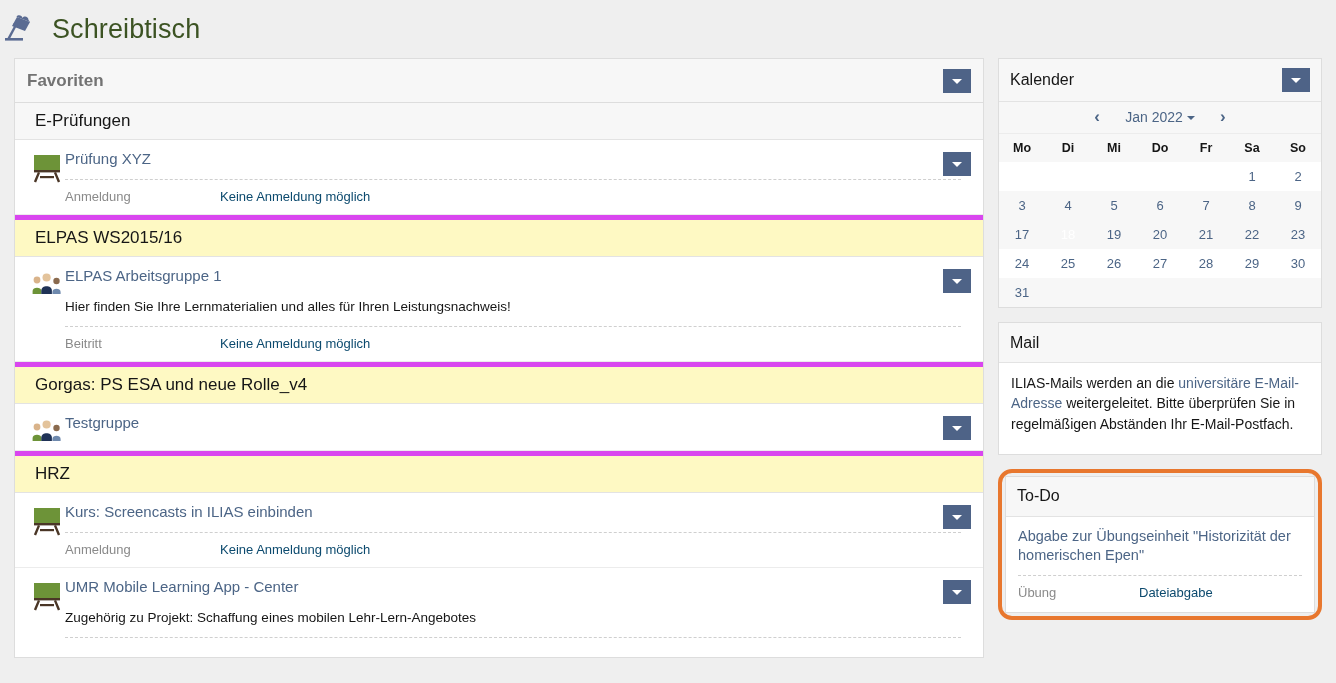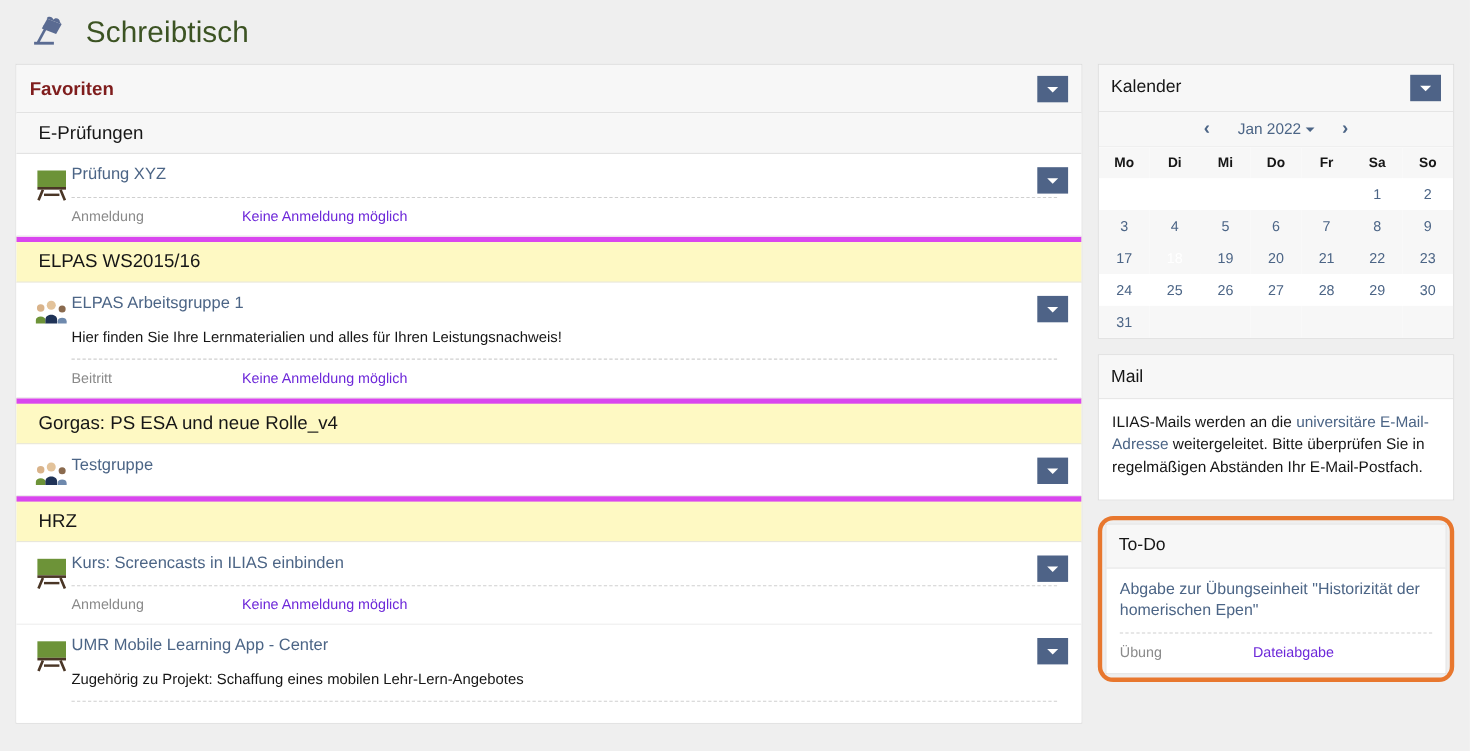--- a/index.html
+++ b/index.html
@@ -11,21 +11,21 @@
     font-family: "Liberation Sans", sans-serif;
     -webkit-font-smoothing: antialiased;
   }
   body { overflow: hidden; }
 
   
   .page-header {
     height: 58px;
     display: flex;
     align-items: center;
-    padding-left: 26px;
+    padding-left: 0;
     background: #efefef;
   }
   .lamp-icon { width: 36px; height: 36px; flex: 0 0 36px; display:block; }
   .page-title {
     font-size: 27px;
     color: #3c5323;
     font-weight: 400;
     margin-left: 16px;
     letter-spacing: .1px;
     line-height: 1;
@@ -51,21 +51,21 @@
     background: #f7f7f7;
     border-bottom: 1px solid #dddddd;
     padding: 10px 12px 9px 12px;
     display: flex;
     align-items: center;
     justify-content: space-between;
     min-height: 42px;
   }
   .panel-head-title {
     font-size: 17px;
-    color: #7f1d1d;
+    color: #737373;
     font-weight: 700;
   }
 
   
   .dd-btn {
     width: 28px; height: 24px;
     background: #4e6387;
     border: 0;
     display: flex; align-items: center; justify-content: center;
     cursor: pointer;
@@ -118,21 +118,21 @@
     line-height: 1.35;
   }
   .item-props {
     margin-top: 10px;
     border-top: 1px dashed #cfcfcf;
     padding: 9px 0 8px 0;
     display: flex;
     font-size: 13px;
   }
   .prop-label { width: 155px; color: #8a8a8a; flex: 0 0 155px; }
-  .prop-value { color: #6d28d9; }
+  .prop-value { color: #0c4a6e; }
   .item-action {
     position: absolute;
     right: 12px; top: 12px;
   }
   .item-spacer { height: 10px; }
 
   
   .side-panel { margin-bottom: 14px; }
   .side-head {
     background: #f7f7f7;

